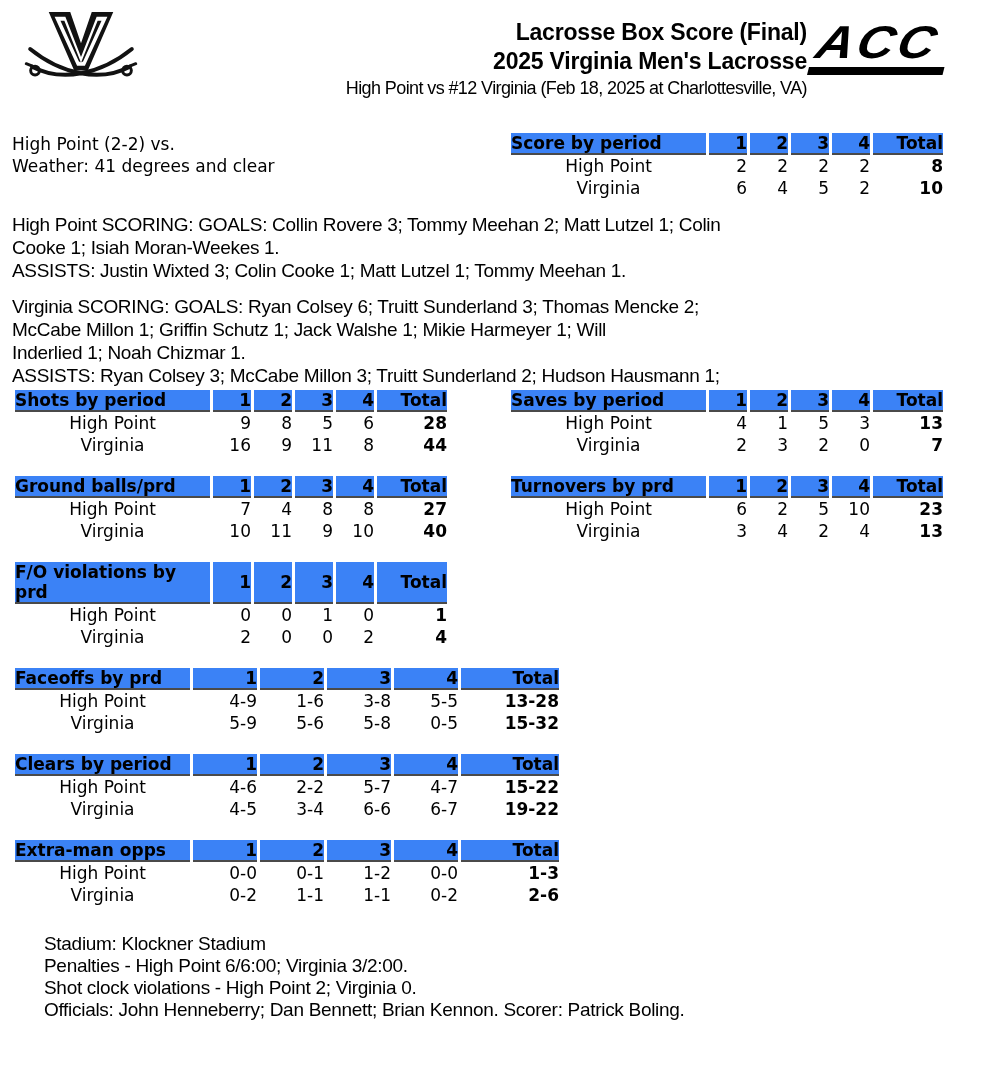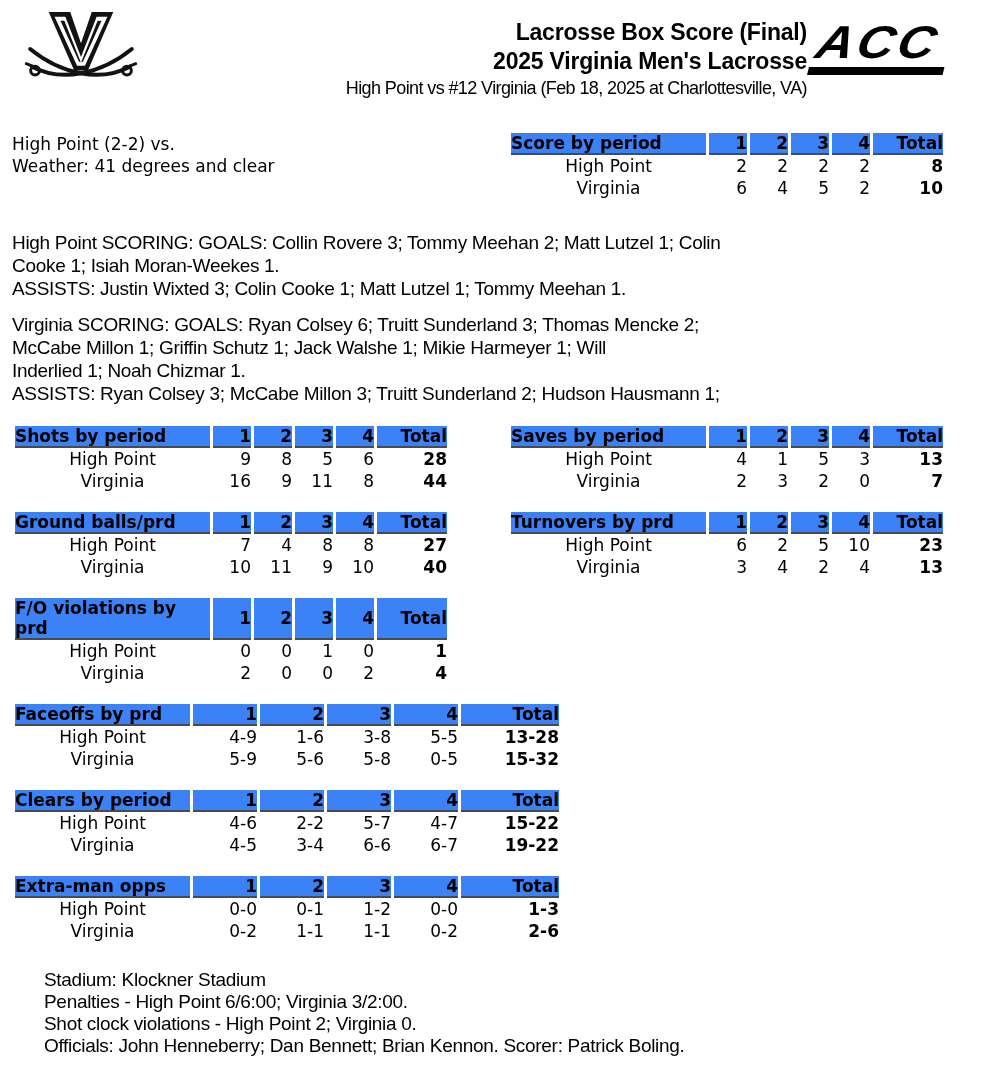--- a/index.html
+++ b/index.html
@@ -33,25 +33,25 @@
   .row { display: flex; }
   .col-left { width: 496px; }
   .col-right { width: 437px; }
 
   .info-block { font-size: 17px; line-height: 22px; margin-top: 21px; }
   .info-block div { white-space: nowrap; }
 
   
   .scoring { font-family: "Liberation Sans", sans-serif; font-size: 19px; line-height: 23px; letter-spacing: -0.3px; }
   .scoring div { white-space: nowrap; }
-  .scoring-hp { margin-top: 32px; }
+  .scoring-hp { margin-top: 14px; }
   .scoring-va { margin-top: 13px; }
 
   
-  .stats { margin-top: 21px; }
+  .stats { margin-top: 3px; }
   .stats-row { display: flex; margin-bottom: 20px; }
   table.stat { border-collapse: separate; border-spacing: 3px 0; table-layout: fixed; font-size: 17px; }
   table.stat th, table.stat td { padding: 0; height: 22px; vertical-align: middle; overflow: hidden; }
   table.stat th {
     background: #3b82f6;
     border-bottom: 2px solid #4a4a4a;
     font-weight: bold; text-align: right;
   }
   table.stat th.label { text-align: left; }
   table.stat td { text-align: right; }

